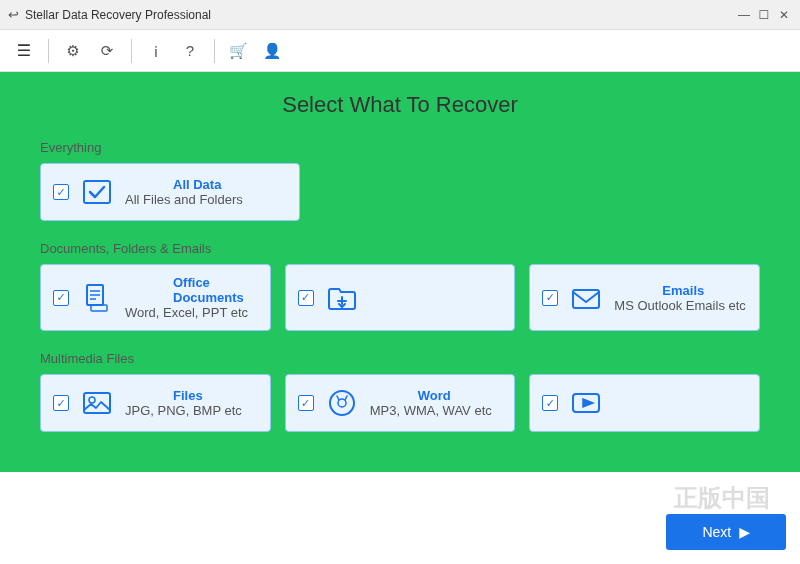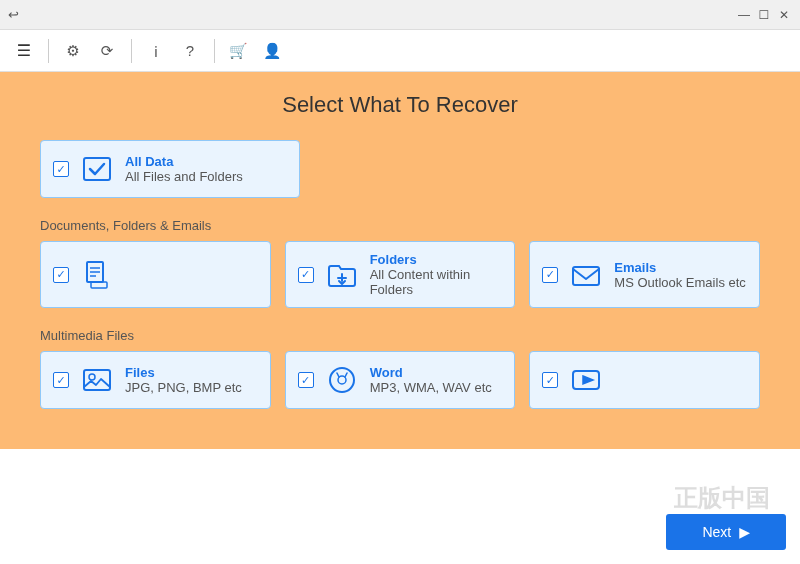--- a/index.html
+++ b/index.html
@@ -95,21 +95,21 @@
     .brand span.highlight {
       background: #1a73e8;
       color: white;
       padding: 1px 3px;
       border-radius: 2px;
     }
 
     
     .main {
       padding: 20px 40px;
-      background: #fdba74;
+      background: #22c55e;
     }
 
     .page-title {
       text-align: center;
       font-size: 22px;
       font-weight: 400;
       color: #333;
       margin-bottom: 22px;
     }
 
@@ -164,20 +164,21 @@
     }
     .card-icon svg {
       width: 30px;
       height: 30px;
     }
     .card-text {}
     .card-title {
       font-size: 13px;
       font-weight: 600;
       color: #1a73e8;
+      margin-left: 48px;
     }
     .card-sub {
       font-size: 13px;
       color: #555;
     }
 
     
     .watermark {
       position: absolute;
       bottom: 50px;
@@ -207,20 +208,21 @@
     .next-btn-arrow {
       font-size: 14px;
     }
   </style>
 </head>
 <body>
 
 <div class="title-bar">
   <div class="title-bar-left">
     <span class="title-bar-icon">↩</span>
+    <span class="title-bar-text">Stellar Data Recovery Professional</span>
   </div>
   <div class="title-bar-controls">
     <button class="title-btn">—</button>
     <button class="title-btn">☐</button>
     <button class="title-btn close">✕</button>
   </div>
 </div>
 
 <div class="toolbar">
   <div class="toolbar-icon toolbar-hamburger">☰</div>
@@ -232,20 +234,21 @@
   <div class="toolbar-icon">?</div>
   <div class="toolbar-separator"></div>
   <div class="toolbar-icon">🛒</div>
   <div class="toolbar-icon">👤</div>
 </div>
 
 <div class="main">
   <div class="page-title">Select What To Recover</div>
 
   <div>
+    <div class="section-label">Everything</div>
     <div class="cards-row">
       <div class="card wide">
         <div class="card-checkbox">✓</div>
         <div class="card-icon">
           <svg viewBox="0 0 30 30" fill="none" xmlns="http://www.w3.org/2000/svg">
             <rect x="2" y="4" width="26" height="22" rx="2" stroke="#1a73e8" stroke-width="2" fill="none"></rect>
             <polyline points="8,15 13,20 22,10" stroke="#1a73e8" stroke-width="2.5" fill="none" stroke-linecap="round" stroke-linejoin="round"></polyline>
           </svg>
         </div>
         <div class="card-text">
@@ -264,36 +267,36 @@
         <div class="card-checkbox">✓</div>
         <div class="card-icon">
           <svg viewBox="0 0 30 30" fill="none" xmlns="http://www.w3.org/2000/svg">
             <rect x="5" y="2" width="16" height="20" rx="1" stroke="#1a73e8" stroke-width="2" fill="none"></rect>
             <rect x="9" y="22" width="16" height="6" rx="1" stroke="#1a73e8" stroke-width="1.5" fill="none"></rect>
             <line x1="8" y1="8" x2="18" y2="8" stroke="#1a73e8" stroke-width="1.5"></line>
             <line x1="8" y1="12" x2="18" y2="12" stroke="#1a73e8" stroke-width="1.5"></line>
             <line x1="8" y1="16" x2="14" y2="16" stroke="#1a73e8" stroke-width="1.5"></line>
           </svg>
         </div>
+        <div class="card-text">
+          <div class="card-title">Office Documents</div>
+          <div class="card-sub">Word, Excel, PPT etc</div>
+        </div>
       </div>
 
       <div class="card">
         <div class="card-checkbox">✓</div>
         <div class="card-icon">
           <svg viewBox="0 0 30 30" fill="none" xmlns="http://www.w3.org/2000/svg">
             <path d="M2 8 Q2 6 4 6 L12 6 L14 9 L26 9 Q28 9 28 11 L28 24 Q28 26 26 26 L4 26 Q2 26 2 24 Z" stroke="#1a73e8" stroke-width="2" fill="none"></path>
             <line x1="15" y1="14" x2="15" y2="21" stroke="#1a73e8" stroke-width="2" stroke-linecap="round"></line>
             <line x1="11" y1="18" x2="19" y2="18" stroke="#1a73e8" stroke-width="2" stroke-linecap="round"></line>
             <polyline points="12,21 15,24 18,21" stroke="#1a73e8" stroke-width="2" fill="none" stroke-linecap="round" stroke-linejoin="round"></polyline>
           </svg>
         </div>
-        <div class="card-text">
-          <div class="card-title">Folders</div>
-          <div class="card-sub">All Content within Folders</div>
-        </div>
       </div>
 
       <div class="card">
         <div class="card-checkbox">✓</div>
         <div class="card-icon">
           <svg viewBox="0 0 30 30" fill="none" xmlns="http://www.w3.org/2000/svg">
             <rect x="2" y="7" width="26" height="18" rx="2" stroke="#1a73e8" stroke-width="2" fill="none"></rect>
             <polyline points="2,9 15,19 28,9" stroke="#1a73e8" stroke-width="2" fill="none" stroke-linecap="round" stroke-linejoin="round"></polyline>
           </svg>
         </div>

